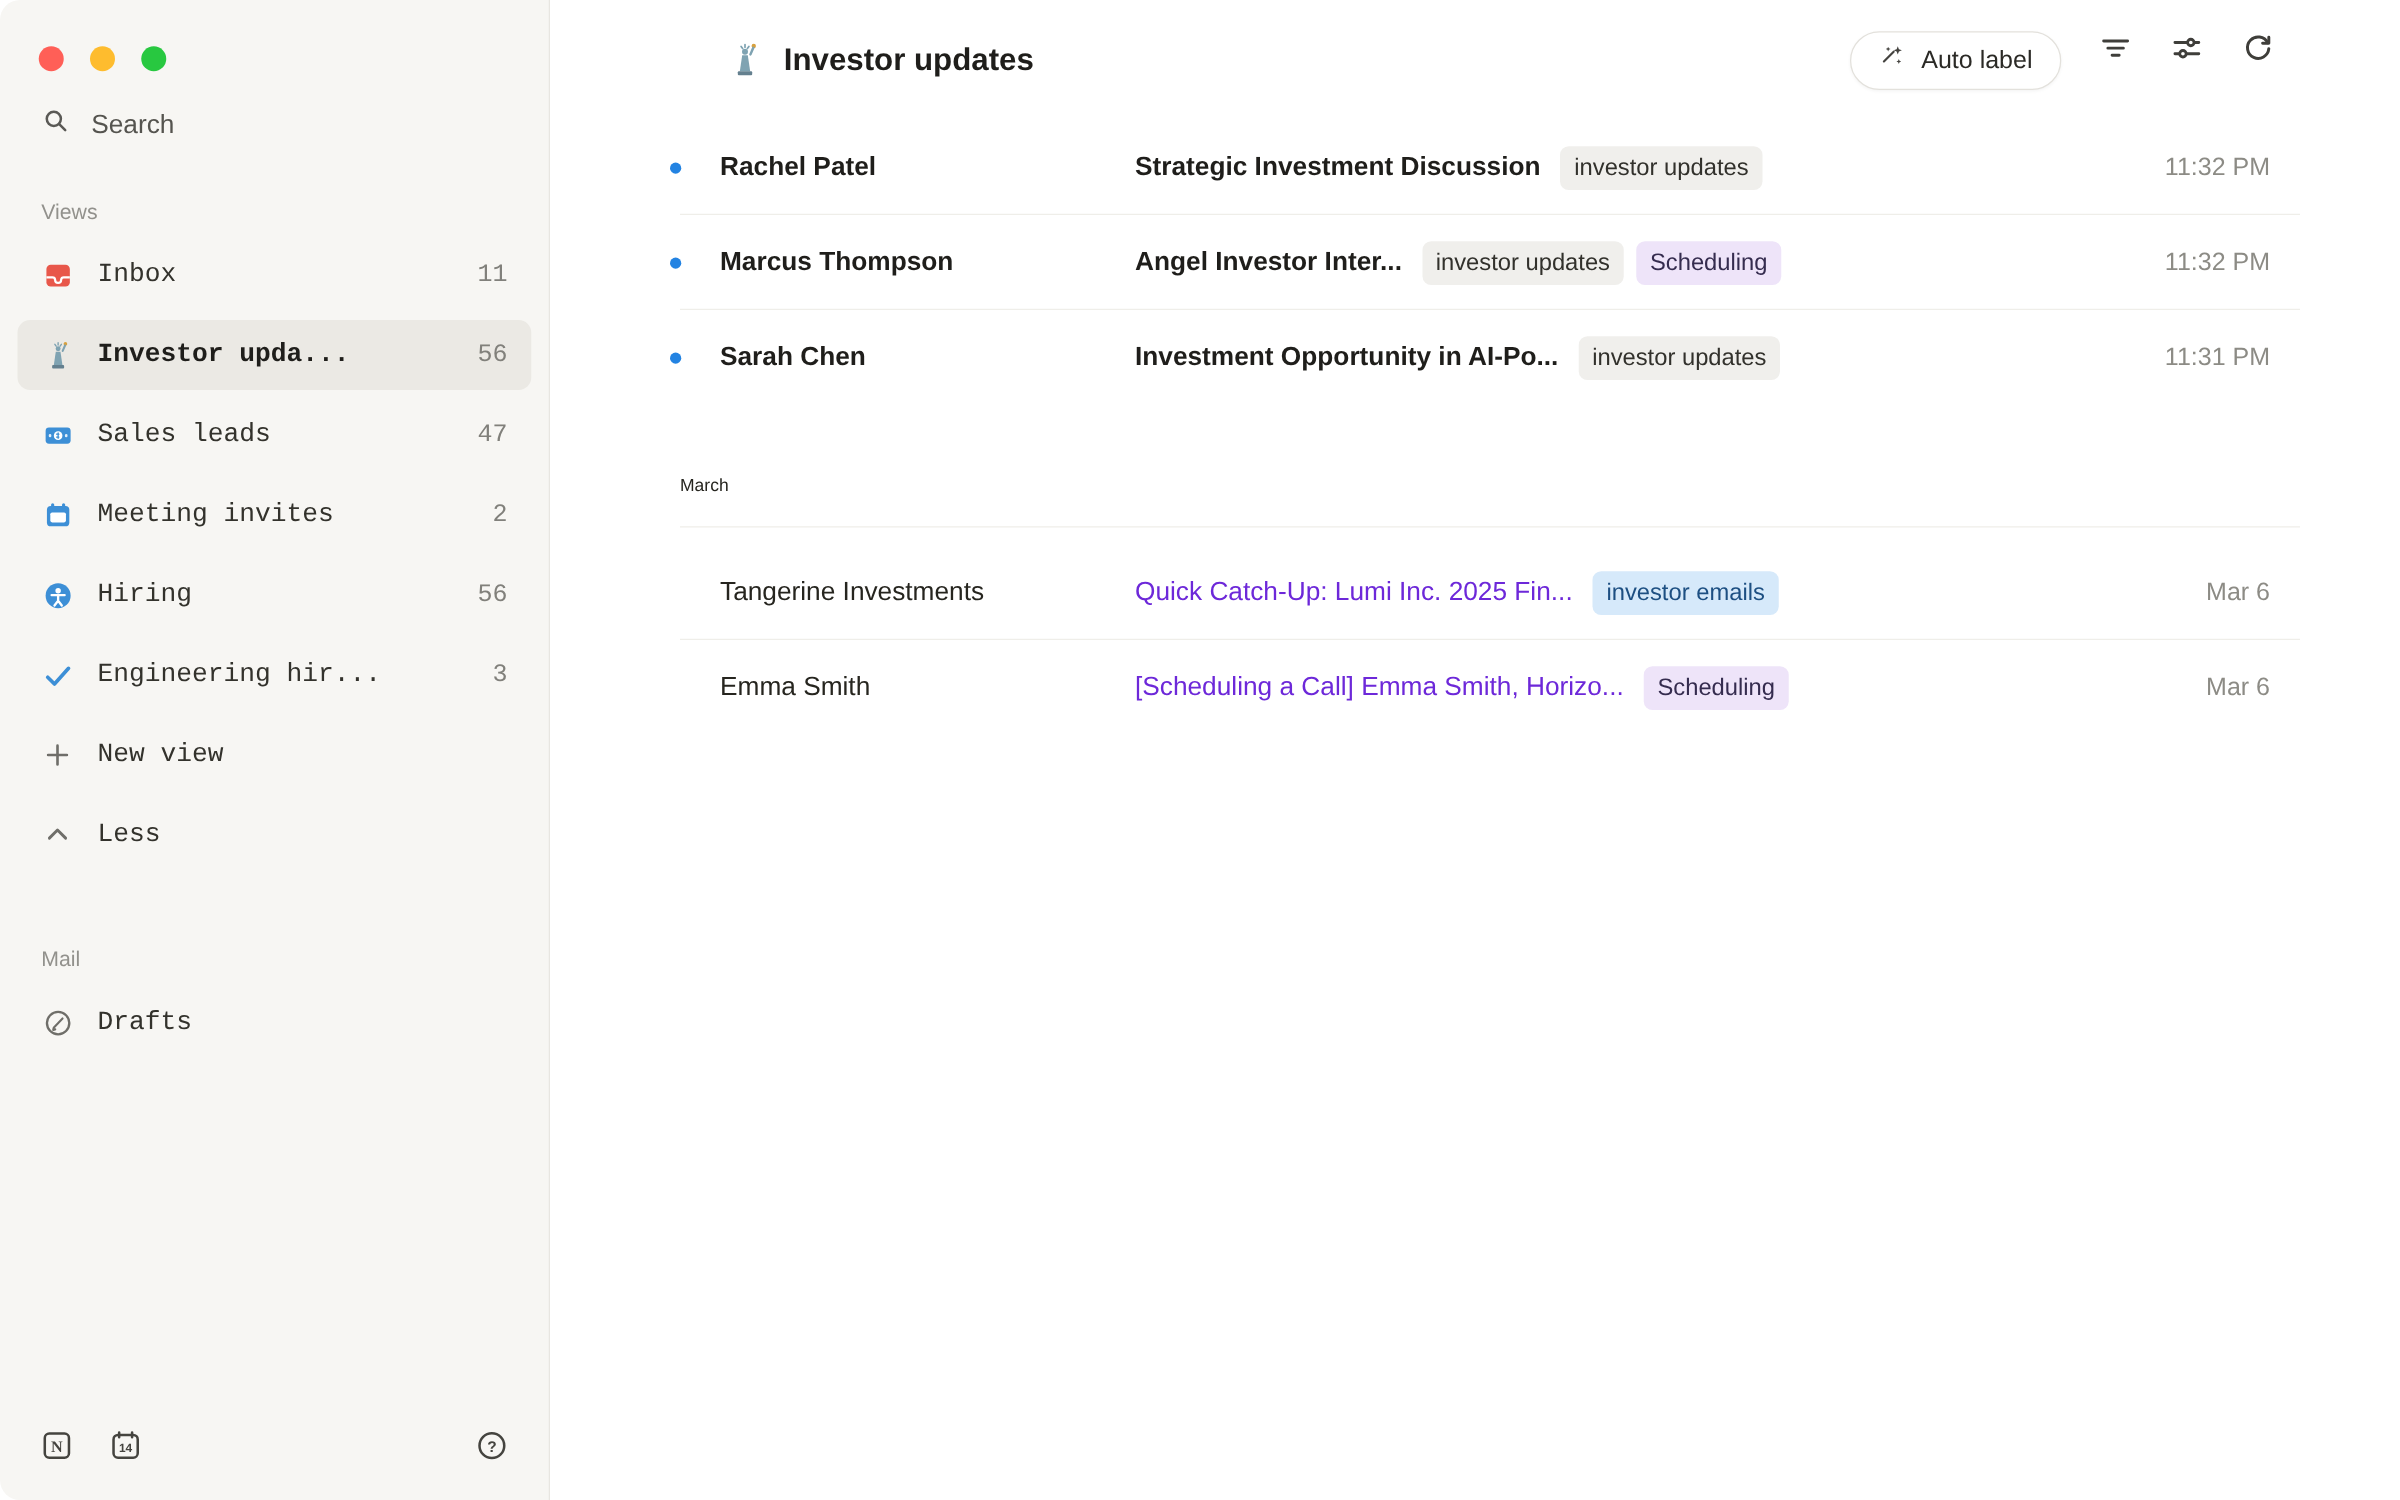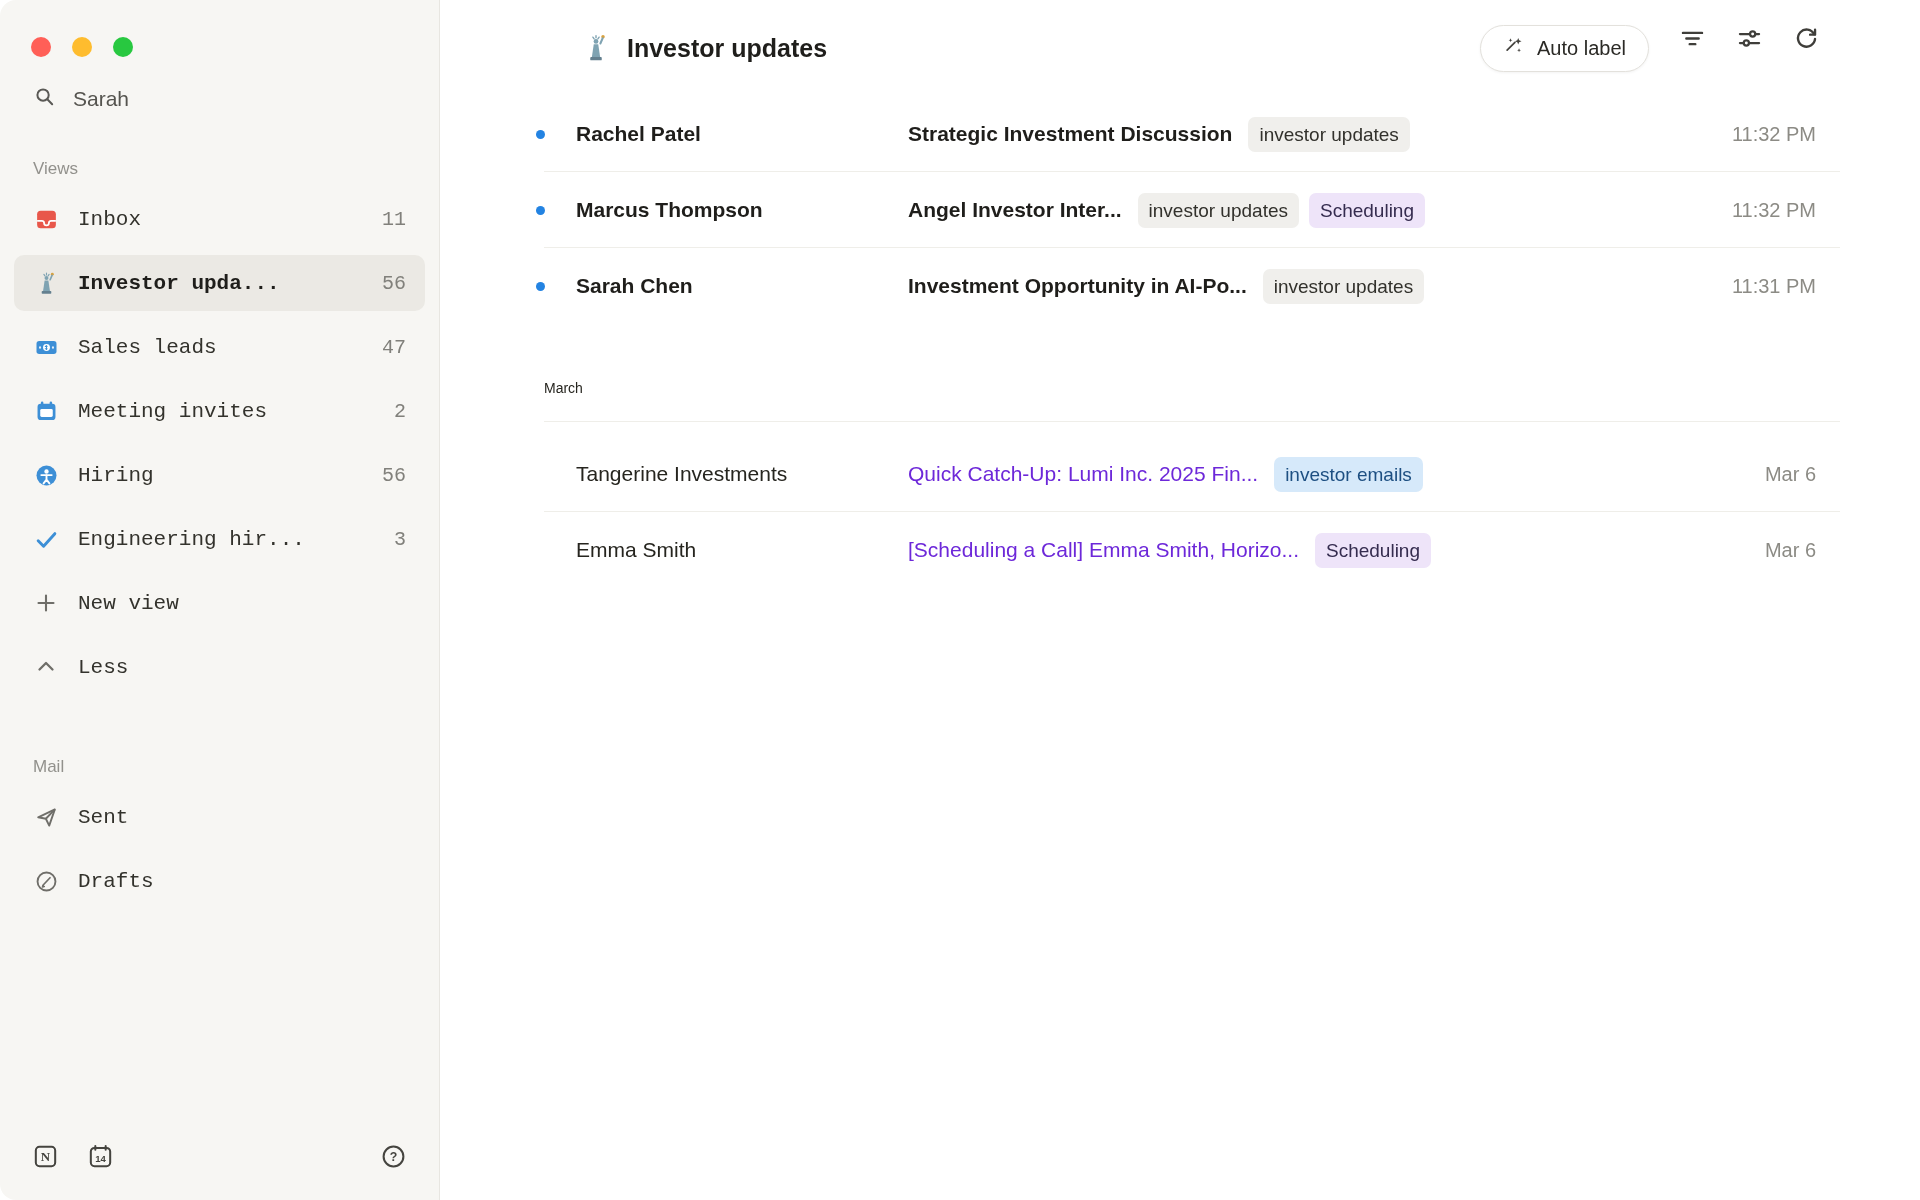--- a/index.html
+++ b/index.html
@@ -99,21 +99,21 @@
     </div>
 
 
     <div class="search-row">
       <span>
         <svg width="23" height="23" viewBox="0 0 24 24">
           <circle cx="10.5" cy="10.5" r="5.9" fill="none" stroke="#5a5955" stroke-width="2.1"></circle>
           <path d="M15.2 15.2 L20 20" stroke="#5a5955" stroke-width="2.1" stroke-linecap="round"></path>
         </svg>
       </span>
-      <span>Sarah</span>
+      <span>Search</span>
     </div>
 
     <div class="section-label">Views</div>
 
     <nav class="nav">
 
       <div class="nav-item">
         <span class="nav-icon">
           <svg width="25" height="25" viewBox="0 0 24 24">
             <rect x="3" y="3.6" width="18" height="16.8" rx="3.4" fill="#e8574a"></rect>
@@ -206,29 +206,20 @@
         <span>Less</span>
       </div>
 
     </nav>
 
     <div class="section-label mail">Mail</div>
 
     <nav class="nav">
 
 
-      <div class="nav-item">
-        <span class="nav-icon">
-          <svg width="25" height="25" viewBox="0 0 24 24">
-            <path d="M4 11.8 L20 4.2 L14.6 19.8 L11.4 13.2 Z" fill="none" stroke="#6f6e69" stroke-width="1.8" stroke-linejoin="round"></path>
-            <path d="M11.4 13.2 L20 4.2" fill="none" stroke="#6f6e69" stroke-width="1.8" stroke-linejoin="round"></path>
-          </svg>
-        </span>
-        <span>Sent</span>
-      </div>
 
       <div class="nav-item">
         <span class="nav-icon">
           <svg width="25" height="25" viewBox="0 0 24 24">
             <circle cx="12" cy="12" r="8.6" fill="none" stroke="#6f6e69" stroke-width="1.8"></circle>
             <path d="M8.6 15.6 L15.4 8.4 M8.6 15.6 l-0.4 1.6 1.6-0.4" fill="none" stroke="#6f6e69" stroke-width="1.6" stroke-linecap="round" stroke-linejoin="round"></path>
           </svg>
         </span>
         <span>Drafts</span>
       </div>

